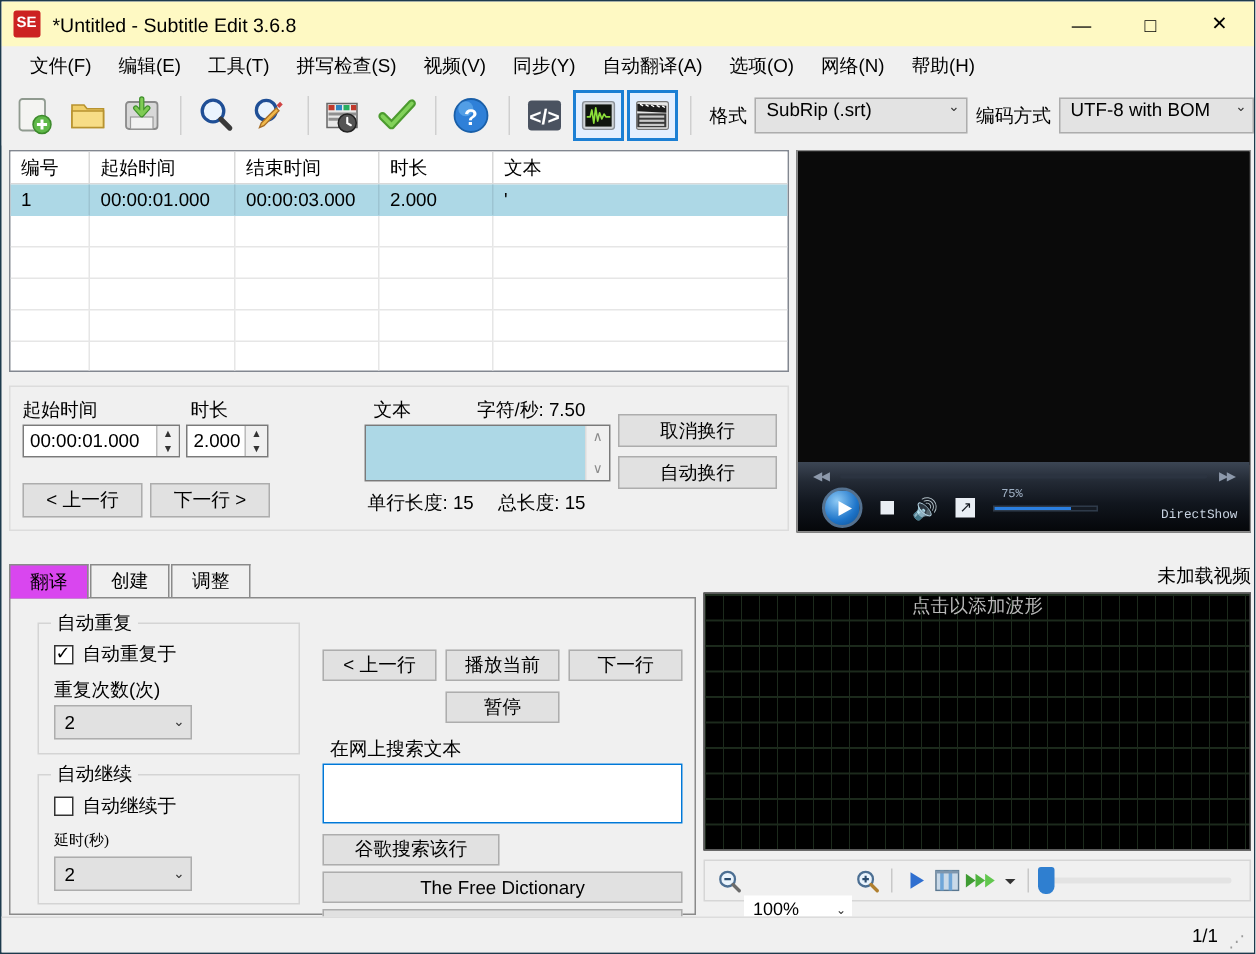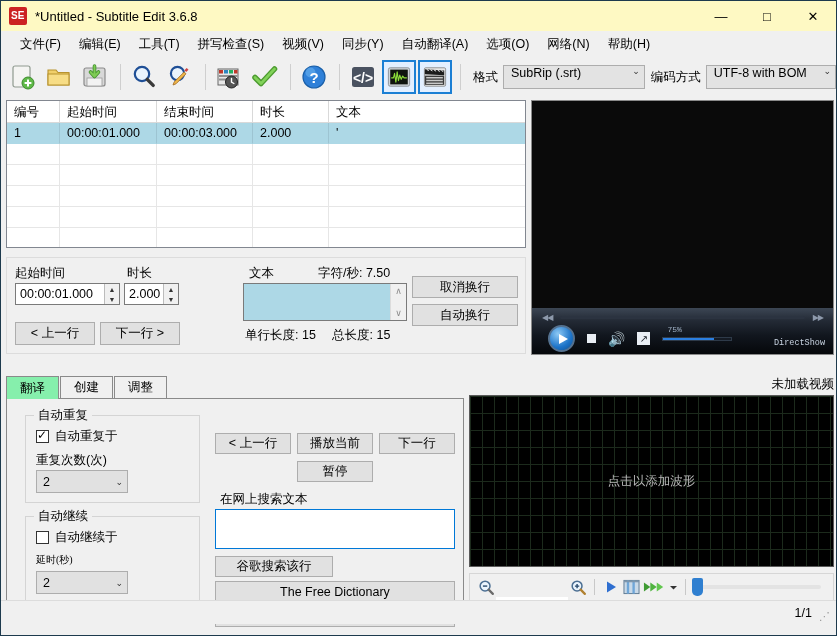--- a/index.html
+++ b/index.html
@@ -132,21 +132,21 @@
 
   
   .tabpanel {
     position: absolute; left: 5px; top: 376px; width: 458px; height: 234px;
   }
   .tabstrip { display: flex; height: 22px; align-items: flex-end; }
   .tab {
     border: 1px solid #8a8a8a; border-bottom: none; background: #f0f0f0;
     padding: 2px 13px 3px 13px; font-size: 12.5px; margin-right: 1px; position: relative;
   }
-  .tab.active { background: #86efac; height: 23px; z-index: 2; padding-top: 3px; }
+  .tab.active { background: #d946ef; height: 23px; z-index: 2; padding-top: 3px; }
   .tabbody {
     border: 1px solid #8a8a8a; background: #f0f0f0; height: 212px;
     position: relative; margin-top: -1px;
   }
   .groupbox {
     position: absolute; border: 1px solid #d4d4d4;
   }
   .groupbox > .gtitle {
     position: absolute; top: -9px; left: 8px; background: #f0f0f0;
     padding: 0 4px; font-size: 12.5px; white-space: nowrap;
@@ -225,21 +225,21 @@
     position: absolute; left: 468px; top: 374px; width: 365px; height: 18px;
     display: flex; align-items: center; font-size: 12.5px;
   }
   .wave-area {
     position: absolute; left: 468px; top: 394px; width: 365px; height: 172px;
     background: #000; border: 1px solid #5a5a5a;
     background-image:
       linear-gradient(to right, #1c2a1c 1px, transparent 1px),
       linear-gradient(to bottom, #1c2a1c 1px, transparent 1px);
     background-size: 12px 17px;
-    display: flex; align-items: center; justify-content: center;
+    display: flex; align-items: flex-start; justify-content: center;
   }
   .wave-hint { color: #b9b9b9; font-size: 12.5px; }
   .wave-toolbar {
     position: absolute; left: 468px; top: 572px; width: 365px; height: 28px;
     border: 1px solid #d6d6d6; background: #f0f0f0;
     display: flex; align-items: center; padding-left: 6px;
   }
   .wt-ico { width: 20px; height: 20px; display: flex; align-items: center; justify-content: center; flex: none; }
   .zoom-field {
     width: 72px; height: 19px; background: #fff; border: none;
@@ -247,21 +247,21 @@
     padding: 0 4px 0 6px; font-size: 12px; flex: none; margin-top: 38px;
   }
   .zoom-field .chev { font-size: 8px; color: #333; }
   .wt-sep { width: 1px; height: 16px; background: #c8c8c8; margin: 0 6px; flex: none; }
   .wt-slider { flex: 1; height: 4px; background: #e3e3e3; border-radius: 2px; margin-right: 12px; position: relative; }
   .wt-thumb {
     position: absolute; left: 0; top: -7px; width: 11px; height: 18px;
     background: #2f7fd0; border-radius: 2px 2px 5px 5px;
   }
   .statusbar {
-    position: absolute; left: 0; bottom: 11px; width: 835px; height: 24px;
+    position: absolute; left: 0; bottom: 0; width: 835px; height: 24px;
     background: #f0f0f0; border-top: 1px solid #dcdcdc;
     display: flex; align-items: center; justify-content: flex-end; padding-right: 6px;
     font-size: 12.5px;
   }
   .grip { width: 12px; height: 12px; margin-left: 6px; position: relative; }
   .grip::after {
     content: "⋰"; position: absolute; right: 0; bottom: -4px; color: #9a9a9a; font-size: 11px;
   }
   svg { display: block; }
 </style>

